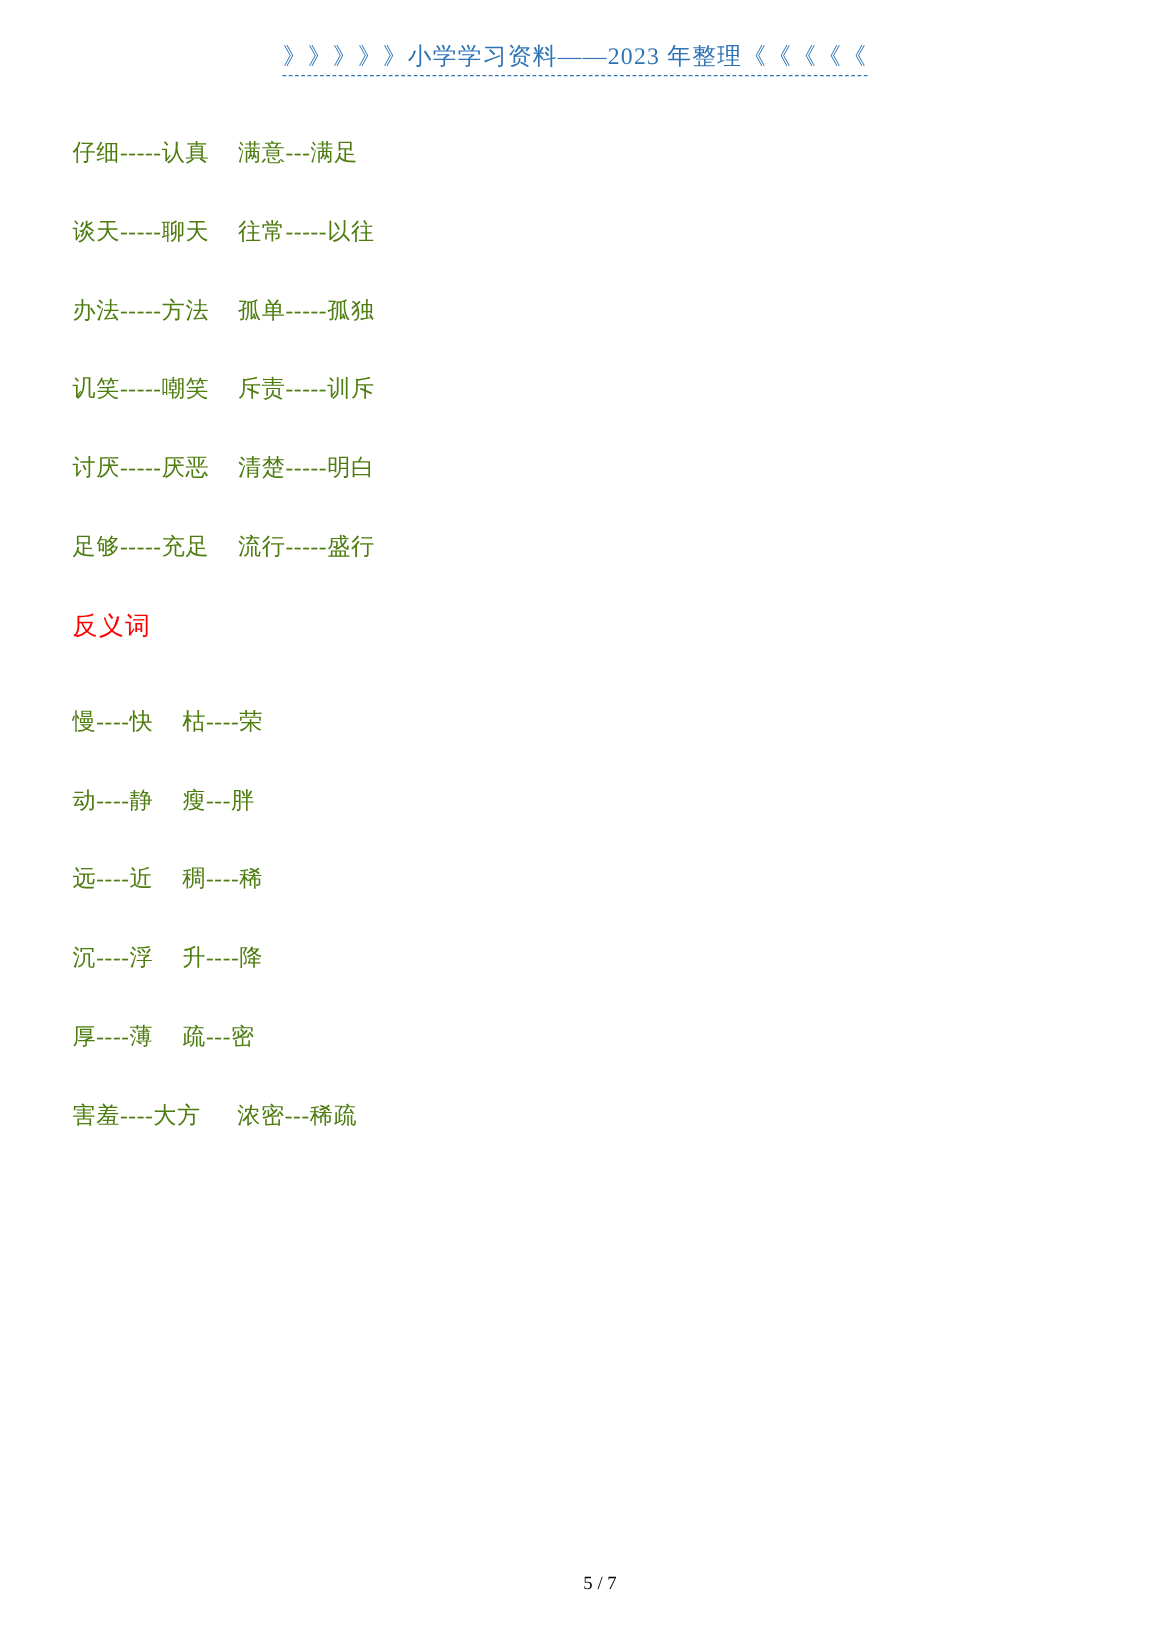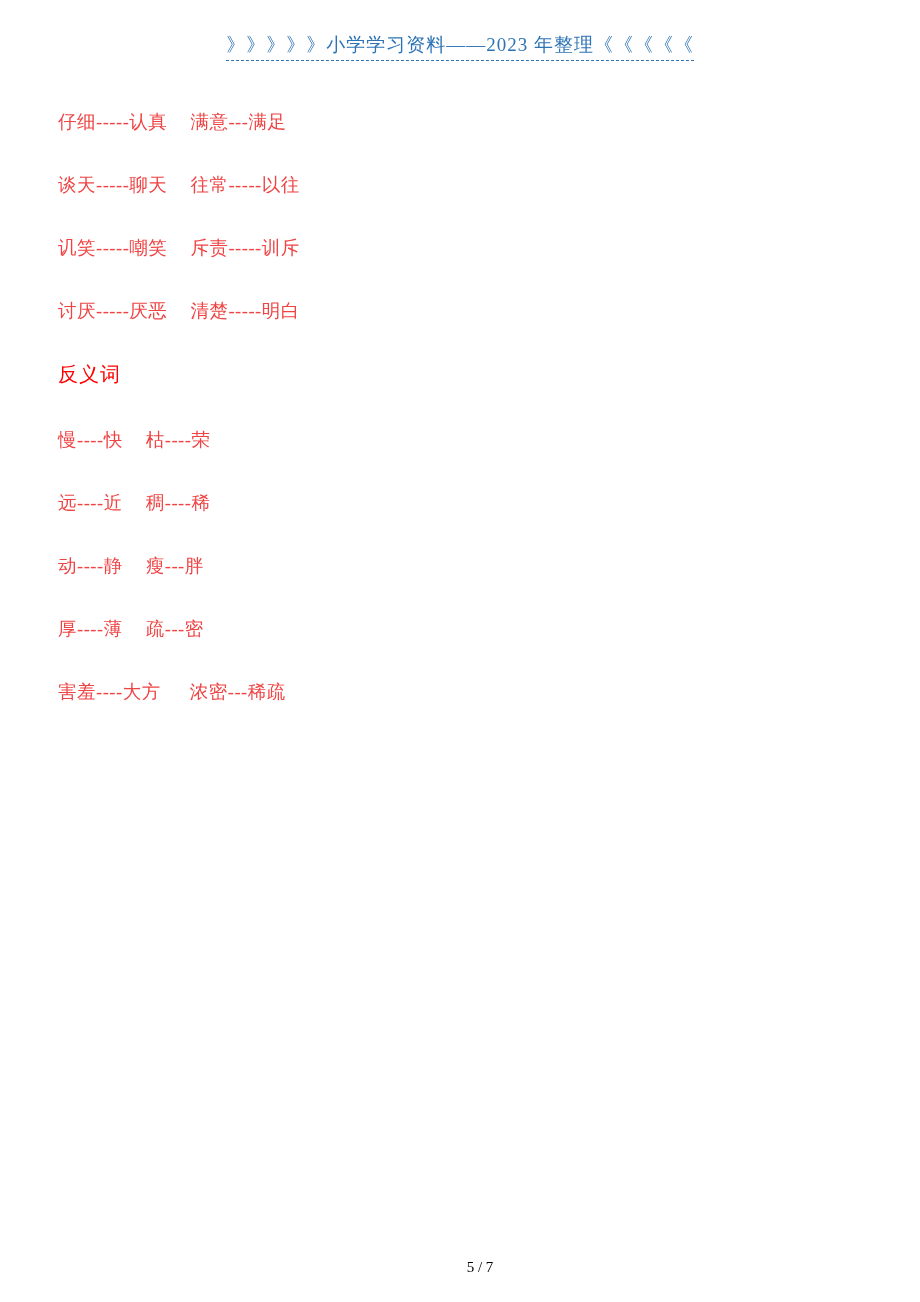--- a/index.html
+++ b/index.html
@@ -22,28 +22,28 @@
     padding-bottom: 2px;
     display: inline-block;
     letter-spacing: 1px;
   }
   .content {
     padding-left: 58px;
     padding-top: 48px;
   }
   .line {
     font-size: 18.5px;
-    color: #ef4444;
+    color: #4d7c0f;
     margin-bottom: 38px;
     letter-spacing: 0.5px;
   }
   .section-heading {
     font-size: 20px;
     color: #ff0000;
-    margin-bottom: 39px;
+    margin-bottom: 50px;
     margin-top: 2px;
     letter-spacing: 1px;
   }
   .pair1 { display: inline-block; }
   .pair2 { display: inline-block; margin-left: 18px; }
   .page-num {
     position: absolute;
     bottom: 26px;
     width: 100%;
     text-align: center;
@@ -63,41 +63,53 @@
 
   <div class="line">
     <span class="pair1">仔细-----认真</span>
     <span class="pair2">满意---满足</span>
   </div>
   <div class="line">
     <span class="pair1">谈天-----聊天</span>
     <span class="pair2">往常-----以往</span>
   </div>
   <div class="line">
+    <span class="pair1">办法-----方法</span>
+    <span class="pair2">孤单-----孤独</span>
+  </div>
+  <div class="line">
     <span class="pair1">讥笑-----嘲笑</span>
     <span class="pair2">斥责-----训斥</span>
   </div>
   <div class="line">
     <span class="pair1">讨厌-----厌恶</span>
     <span class="pair2">清楚-----明白</span>
+  </div>
+  <div class="line">
+    <span class="pair1">足够-----充足</span>
+    <span class="pair2">流行-----盛行</span>
   </div>
 
   <div class="section-heading">反义词</div>
 
   <div class="line">
     <span class="pair1">慢----快</span>
     <span class="pair2">枯----荣</span>
   </div>
   <div class="line">
+    <span class="pair1">动----静</span>
+    <span class="pair2">瘦---胖</span>
+  </div>
+  <div class="line">
     <span class="pair1">远----近</span>
     <span class="pair2">稠----稀</span>
   </div>
   <div class="line">
-    <span class="pair1">动----静</span>
-    <span class="pair2">瘦---胖</span>
+    <span class="pair1">沉----浮</span>
+    <span class="pair2">升----降</span>
   </div>
   <div class="line">
     <span class="pair1">厚----薄</span>
     <span class="pair2">疏---密</span>
   </div>
   <div class="line">
     <span class="pair1">害羞----大方</span>
     <span class="pair2" style="margin-left:24px">浓密---稀疏</span>
   </div>
 

